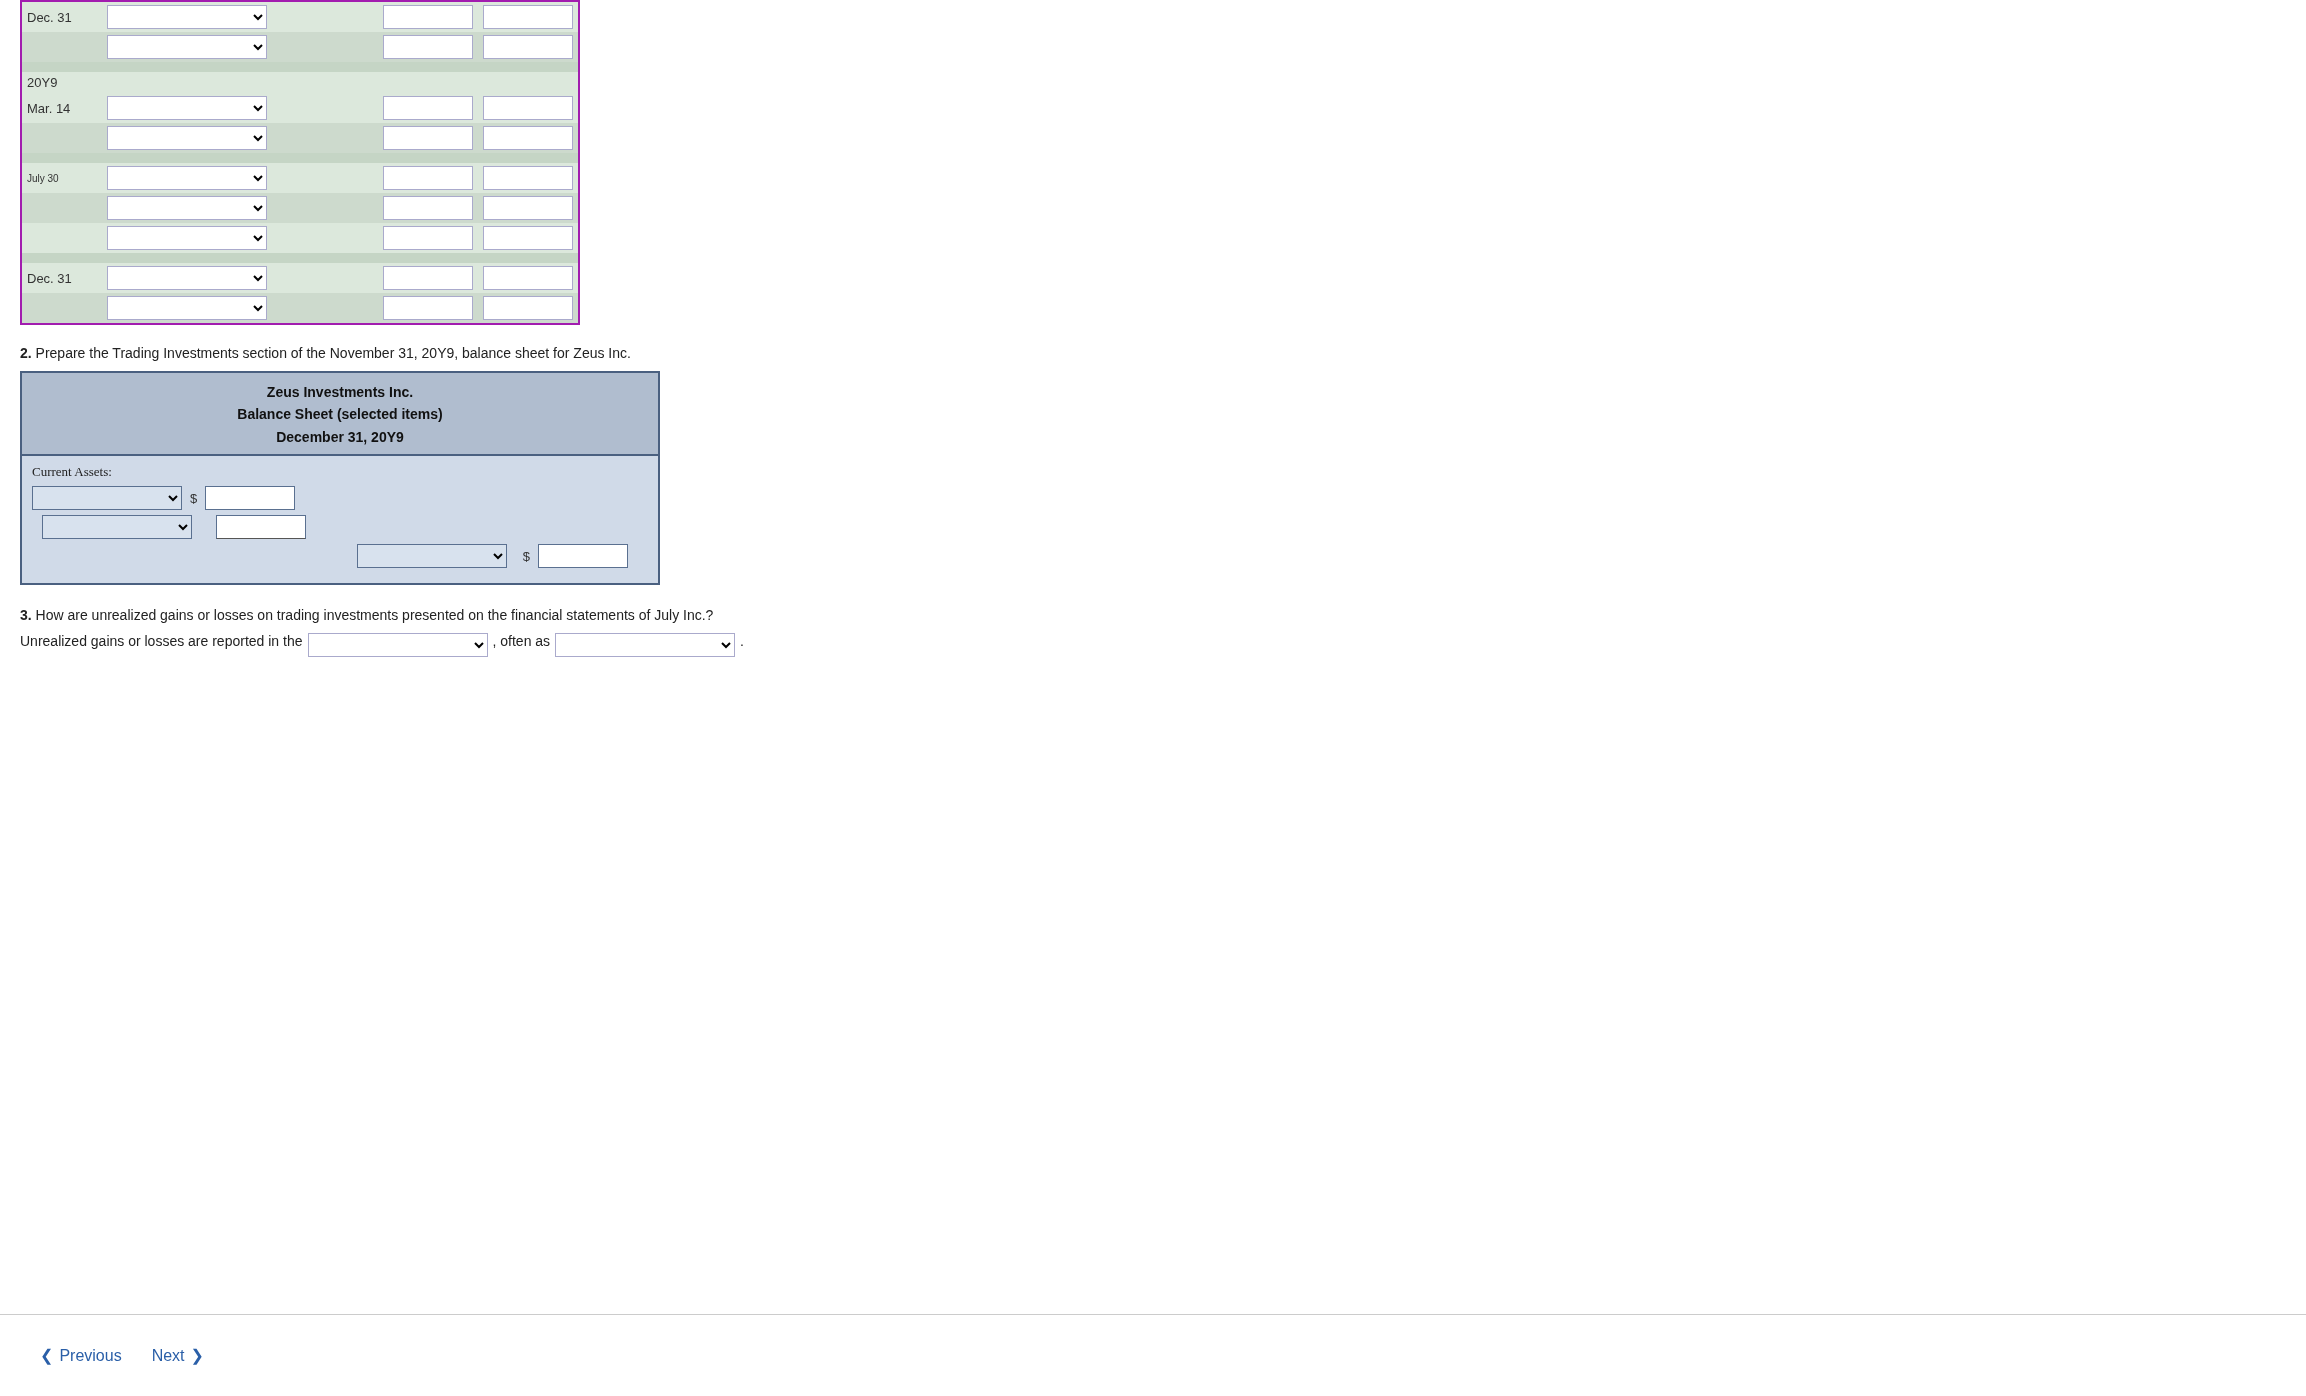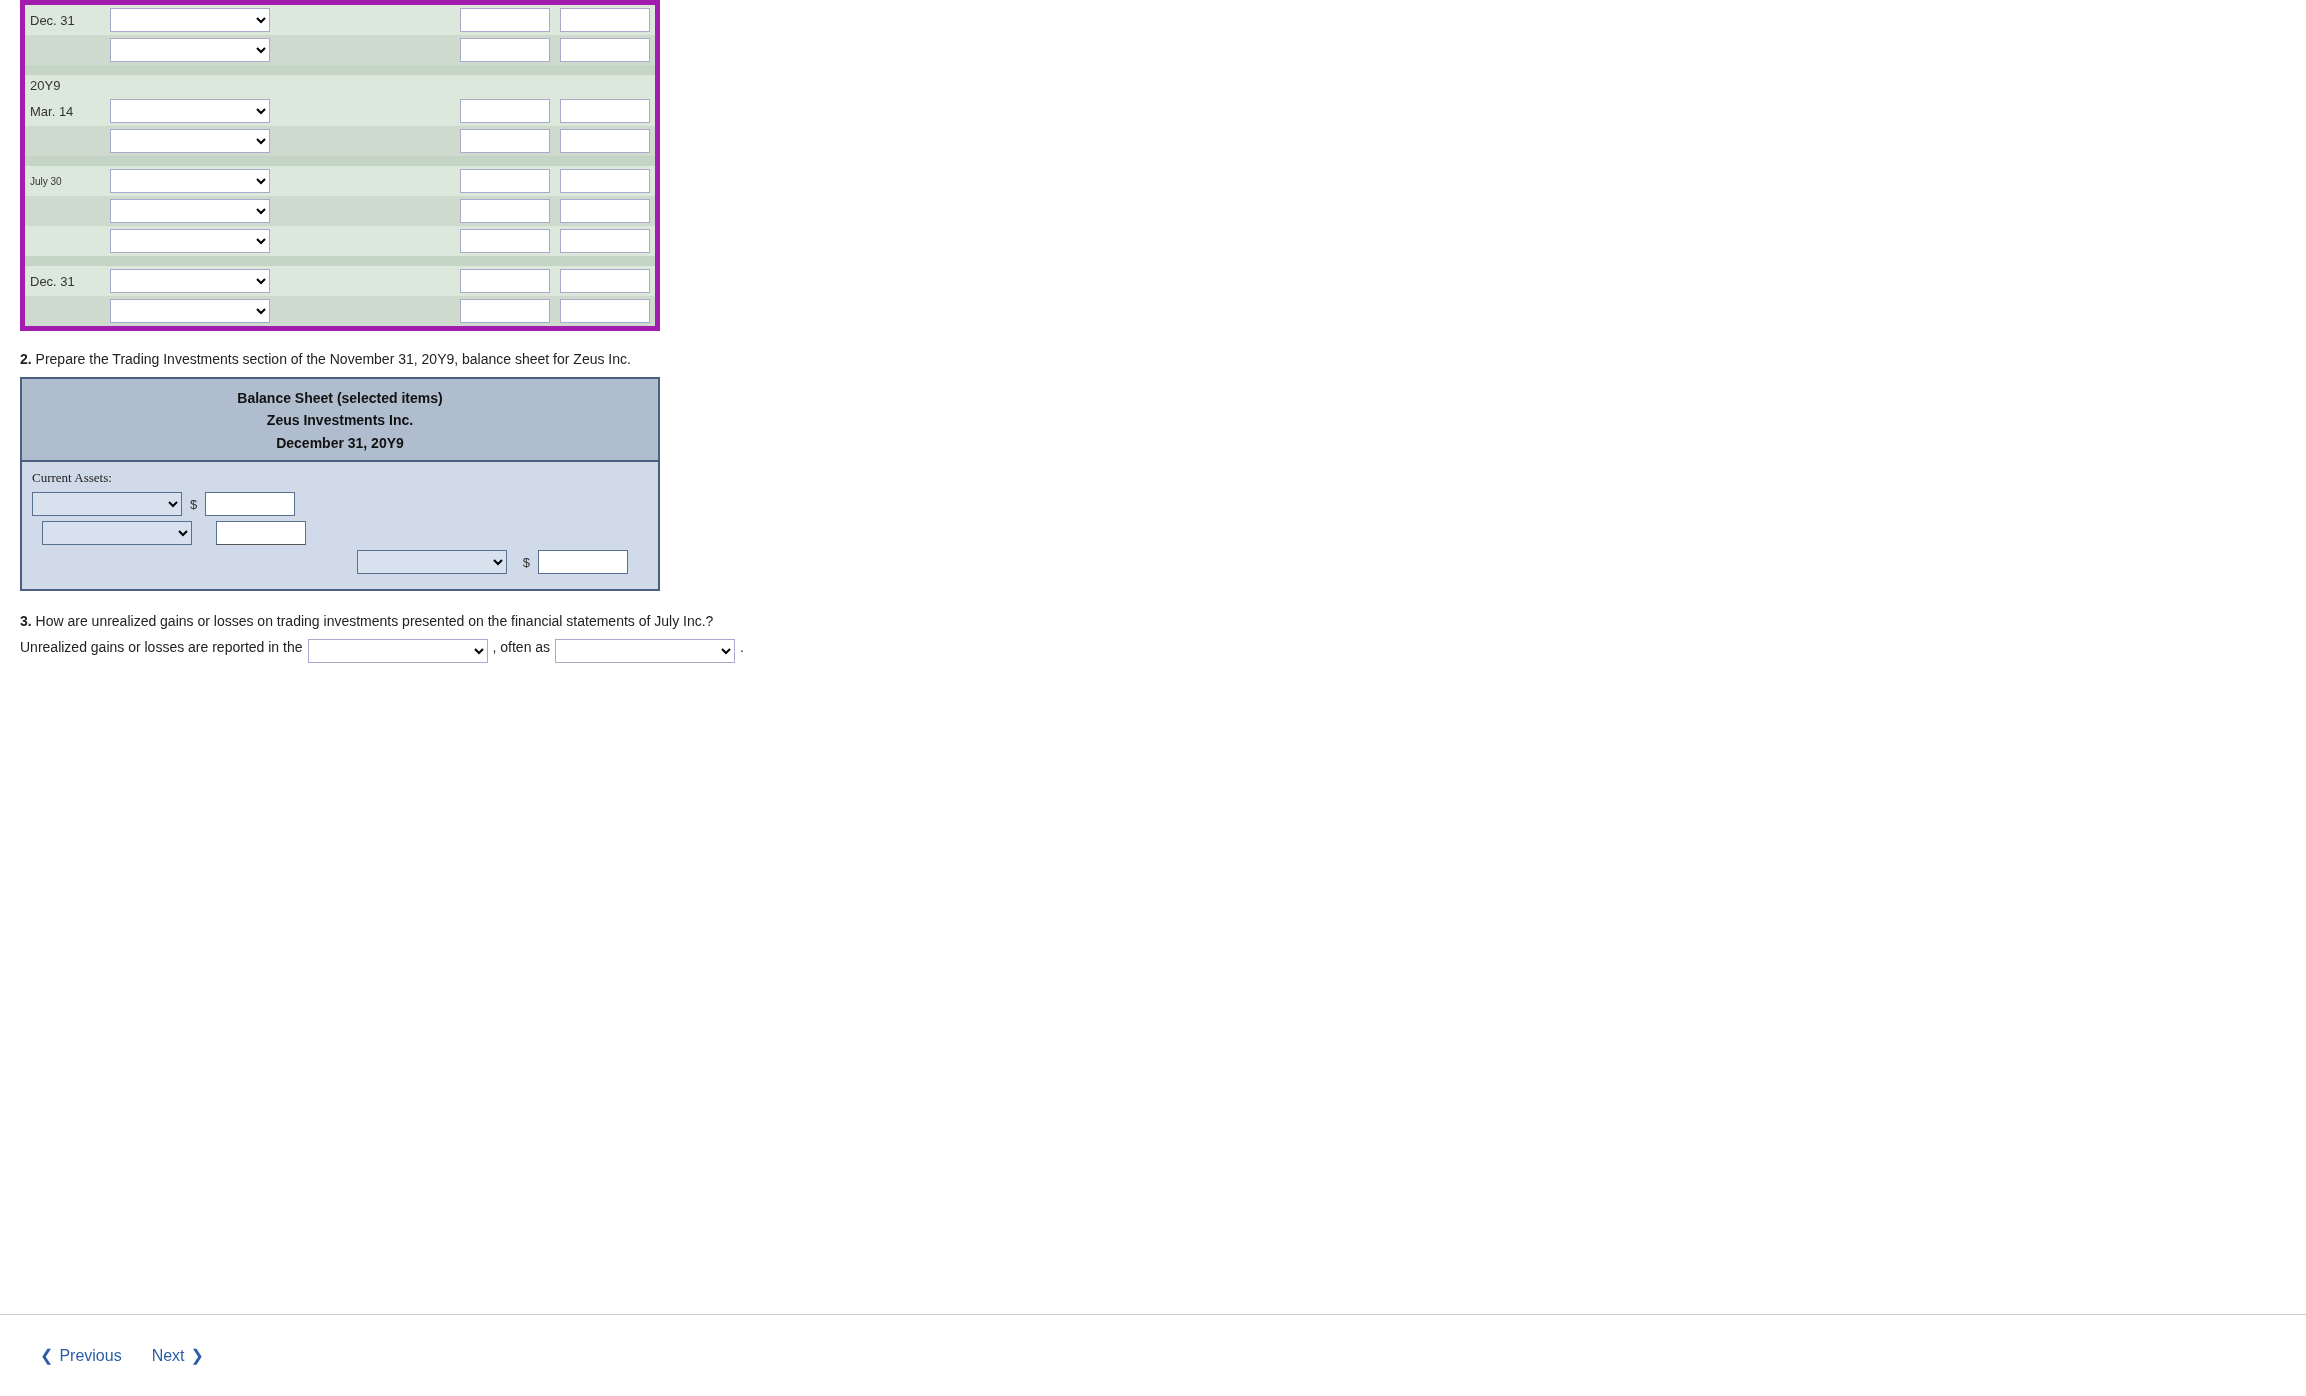--- a/index.html
+++ b/index.html
@@ -139,22 +139,22 @@
       background: none;
       border: none;
       font-family: Arial, sans-serif;
     }
 
     .chevron-left::before { content: "❮"; }
     .chevron-right::after { content: "❯"; }
 
     
     .journal-outer {
-      border: 5px solid #a21caf;
-      width: 640px;
+      border: 2px solid #a21caf;
+      width: 560px;
       margin-bottom: 20px;
     }
 
     .j-row {
       display: grid;
       grid-template-columns: 80px 1fr 100px 100px;
       align-items: center;
       min-height: 28px;
     }
 
@@ -298,22 +298,22 @@
     </div>
 
   </div>
 
   <p class="section-label">
     <strong>2.</strong>&nbsp;<span>Prepare the Trading Investments section of the November 31, 20Y9, balance sheet for Zeus Inc.</span>
   </p>
 
   <div class="balance-sheet-wrapper">
     <div class="bs-header">
+      <div class="bs-header-line">Zeus Investments Inc.</div>
       <div class="bs-header-line">Balance Sheet (selected items)</div>
-      <div class="bs-header-line">Zeus Investments Inc.</div>
       <div class="bs-header-line">December 31, 20Y9</div>
     </div>
     <div class="bs-body" style="background: #d0dae8;">
       <div class="bs-current-assets-label">Current Assets:</div>
 
       <div class="bs-row">
         <select class="bs-dropdown"></select>
         <span class="bs-dollar">$</span>
         <input type="text" class="bs-input" style="">
       </div>

